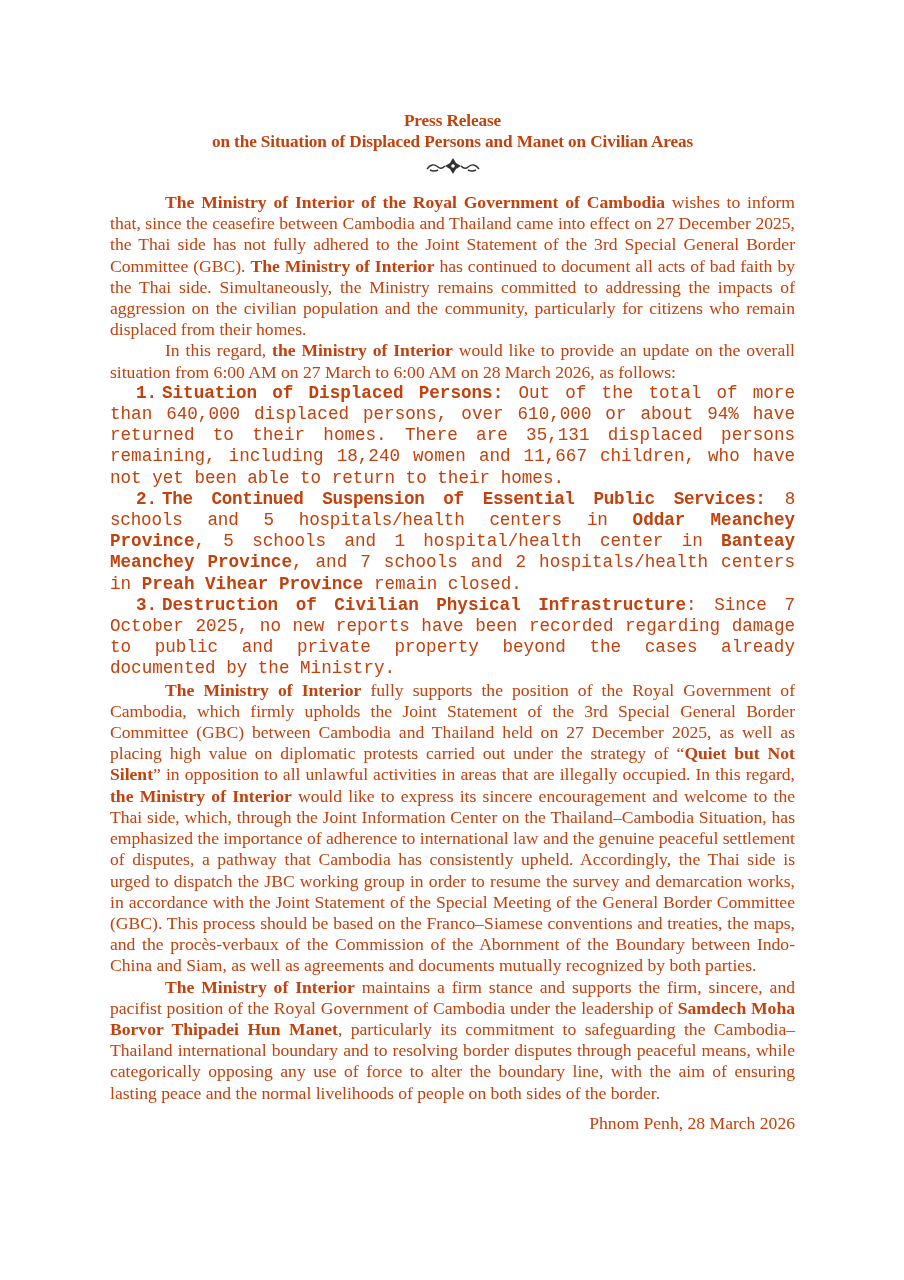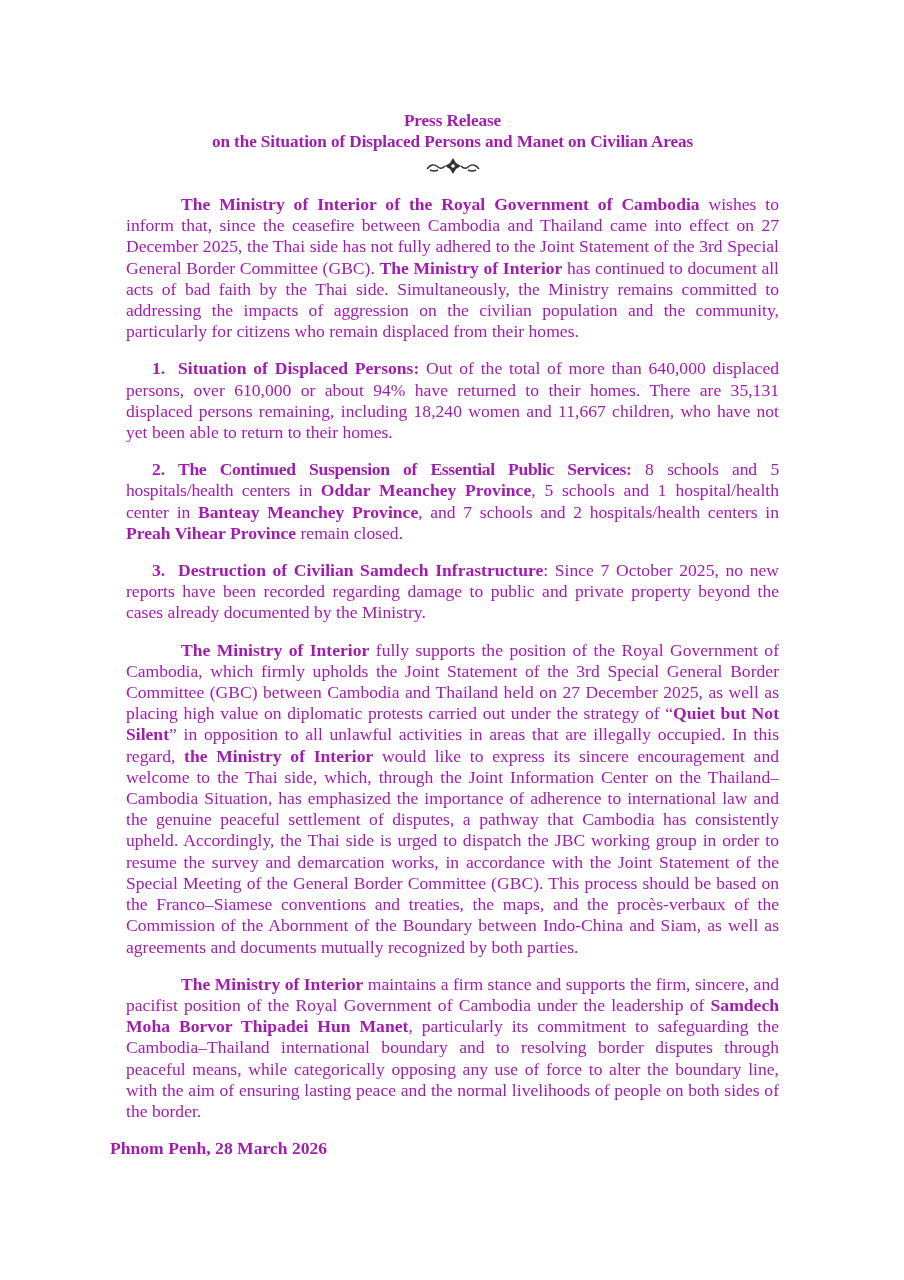--- a/index.html
+++ b/index.html
@@ -1,30 +1,30 @@
 <!DOCTYPE html>
 <html><head>
 <meta charset="utf-8">
 <style>
   html, body { margin: 0; padding: 0; background: #ffffff; }
   body { width: 904px; height: 1280px; position: relative; overflow: hidden; }
   .page {
     position: absolute; left: 110px; top: 110px; width: 685px;
     font-family: "Liberation Serif", "DejaVu Serif", serif;
-    color: #a21caf; font-size: 17.6px; line-height: 21.2px;
+    color: #c2410c; font-size: 17.6px; line-height: 21.2px;
   }
   .title { text-align: center; font-weight: bold; font-size: 17.2px; line-height: 21px; letter-spacing: -0.1px; }
   .ornament { text-align: center; height: 22px; margin-top: 4px; margin-bottom: 14px; }
   .ornament svg { display: inline-block; }
-  p { margin: 16px; text-align: justify; text-align-last: auto; }
+  p { margin: 0; text-align: justify; text-align-last: auto; }
   .indent { text-indent: 55px; }
-  .item { text-indent: 26px; }
+  .item { text-indent: 26px; font-family: Liberation Mono, monospace; }
   .num { font-weight: bold; display: inline-block; text-indent: 0; width: 26px; }
   b { font-weight: bold; }
-  .sign { text-align: left; margin-top: 0; font-weight: bold; }
+  .sign { text-align: right; margin-top: 9px; }
 </style>
 </head>
 <body>
 
 <div class="page">
   <div class="title">Press Release</div>
   <div class="title">on the Situation of Displaced Persons and Manet on Civilian Areas</div>
 
   <div class="ornament">
     <svg width="60" height="20" viewBox="0 0 60 20">
@@ -36,25 +36,26 @@
       </g>
       <g fill="#333">
         <path d="M30 2 l3 5 l5 3 l-5 3 l-3 5 l-3 -5 l-5 -3 l5 -3 z"></path>
       </g>
       <circle cx="30" cy="10" r="1.8" fill="#fff"></circle>
     </svg>
   </div>
 
   <p class="indent"><b>The Ministry of Interior of the Royal Government of Cambodia</b><span> wishes to inform that, since the ceasefire between Cambodia and Thailand came into effect on 27 December 2025, the Thai side has not fully adhered to the Joint Statement of the 3rd Special General Border Committee (GBC). </span><b>The Ministry of Interior</b><span> has continued to document all acts of bad faith by the Thai side. Simultaneously, the Ministry remains committed to addressing the impacts of aggression on the civilian population and the community, particularly for citizens who remain displaced from their homes.</span></p>
 
+  <p class="indent"><span>In this regard, </span><b>the Ministry of Interior</b><span> would like to provide an update on the overall situation from 6:00 AM on 27 March to 6:00 AM on 28 March 2026, as follows:</span></p>
 
   <p class="item"><span class="num">1.</span><b>Situation of Displaced Persons:</b><span> Out of the total of more than 640,000 displaced persons, over 610,000 or about 94% have returned to their homes. There are 35,131 displaced persons remaining, including 18,240 women and 11,667 children, who have not yet been able to return to their homes.</span></p>
 
   <p class="item"><span class="num">2.</span><b style="letter-spacing:-0.35px">The Continued Suspension of Essential Public Services:</b><span style="letter-spacing:-0.2px"> 8 schools and 5 hospitals/health centers in </span><b>Oddar Meanchey Province</b><span>, 5 schools and 1 hospital/health center in </span><b>Banteay Meanchey Province</b><span>, and 7 schools and 2 hospitals/health centers in </span><b>Preah Vihear Province</b><span> remain closed.</span></p>
 
-  <p class="item"><span class="num">3.</span><b>Destruction of Civilian Samdech Infrastructure</b><span>: Since 7 October 2025, no new reports have been recorded regarding damage to public and private property beyond the cases already documented by the Ministry.</span></p>
+  <p class="item"><span class="num">3.</span><b>Destruction of Civilian Physical Infrastructure</b><span>: Since 7 October 2025, no new reports have been recorded regarding damage to public and private property beyond the cases already documented by the Ministry.</span></p>
 
   <p class="indent"><b>The Ministry of Interior</b><span> fully supports the position of the Royal Government of Cambodia, which firmly upholds the Joint Statement of the 3rd Special General Border Committee (GBC) between Cambodia and Thailand held on 27 December 2025, as well as placing high value on diplomatic protests carried out under the strategy of “</span><b>Quiet but Not Silent</b><span>” in opposition to all unlawful activities in areas that are illegally occupied. In this regard, </span><b>the Ministry of Interior</b><span> would like to express its sincere encouragement and welcome to the Thai side, which, through the Joint Information Center on the Thailand–Cambodia Situation, has emphasized the importance of adherence to international law and the genuine peaceful settlement of disputes, a pathway that Cambodia has consistently upheld. Accordingly, the Thai side is urged to dispatch the JBC working group in order to resume the survey and demarcation works, in accordance with the Joint Statement of the Special Meeting of the General Border Committee (GBC). This process should be based on the Franco–Siamese conventions and treaties, the maps, and the procès-verbaux of the Commission of the Abornment of the Boundary between Indo-China and Siam, as well as agreements and documents mutually recognized by both parties.</span></p>
 
   <p class="indent"><b>The Ministry of Interior</b><span> maintains a firm stance and supports the firm, sincere, and pacifist position of the Royal Government of Cambodia under the leadership of </span><b>Samdech Moha Borvor Thipadei Hun Manet</b><span>, particularly its commitment to safeguarding the Cambodia–Thailand international boundary and to resolving border disputes through peaceful means, while categorically opposing any use of force to alter the boundary line, with the aim of ensuring lasting peace and the normal livelihoods of people on both sides of the border.</span></p>
 
   <div class="sign">Phnom Penh, 28 March 2026</div>
 </div>
 
 </body></html>

